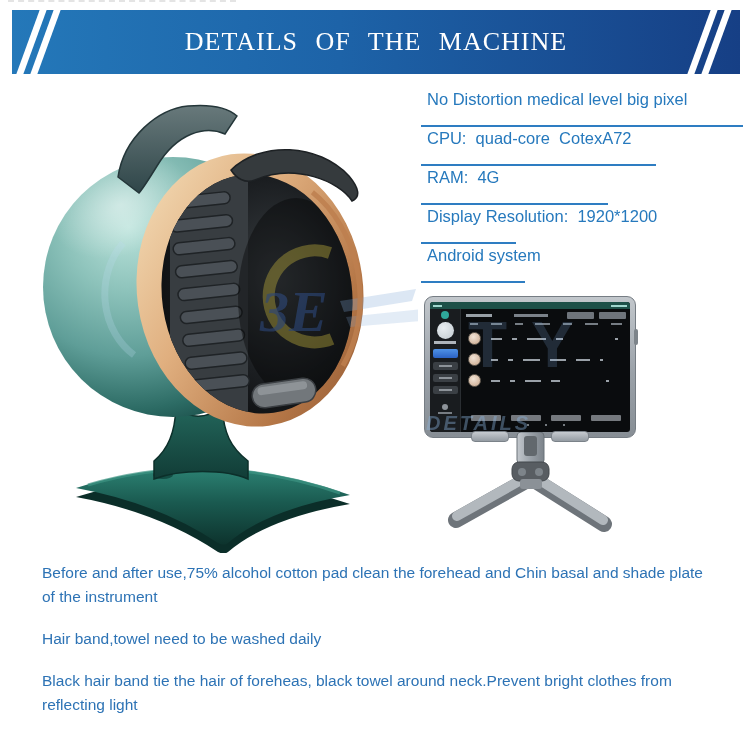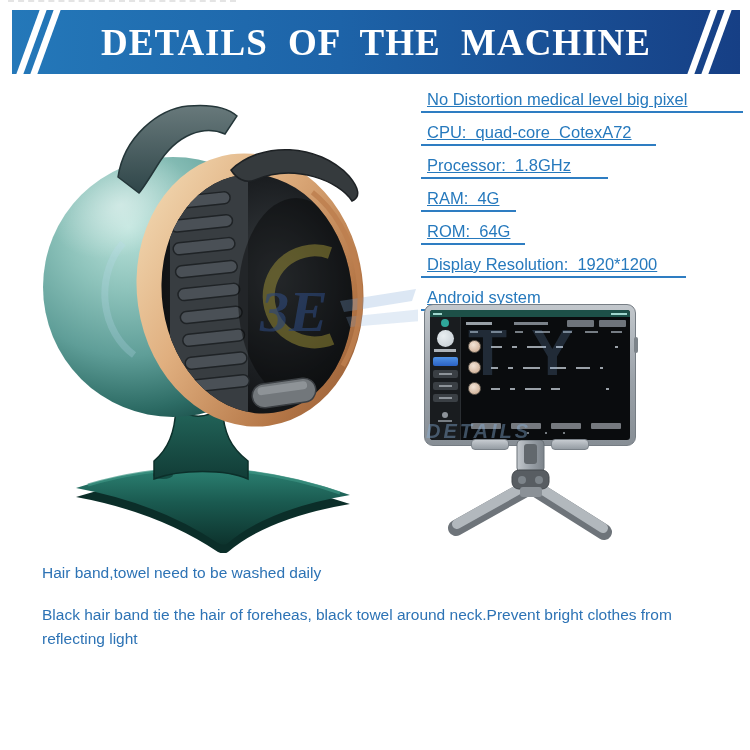--- a/index.html
+++ b/index.html
@@ -6,44 +6,44 @@
   .canvas{position:relative;width:750px;height:750px;background:#fff;overflow:hidden;
           font-family:"Liberation Sans",sans-serif;}
 
   
   .top-hairline{position:absolute;left:8px;top:0;width:228px;height:0;border-top:2px dashed #e4e4e4;}
 
   
   .banner{position:absolute;left:12px;top:10px;width:728px;height:64px;overflow:hidden;
           background:linear-gradient(90deg,#2478b9 0%,#1d63a8 45%,#163f85 100%);
           display:flex;align-items:center;justify-content:center;}
-  .banner-title{color:#ffffff;font-family:"Liberation Serif",serif;font-weight:bold;
-          font-size:37px;letter-spacing:1px;word-spacing:10px;}
+  .banner-title{color:#ffffff;font-family:"Liberation Serif",serif;font-weight:normal;
+          font-size:26px;letter-spacing:1px;word-spacing:10px;}
   .slash{position:absolute;top:-6px;bottom:-6px;width:7px;background:#ffffff;transform:skewX(-20deg);}
   .slash.l1{left:16px;} .slash.l2{left:30px;}
   .slash.r1{right:34px;} .slash.r2{right:20px;}
 
   
   .specs{position:absolute;left:421px;top:90px;}
   .spec{color:#2679bd;font-size:16.5px;line-height:19px;white-space:pre;
-        padding:0 0 2px 6px;margin-bottom:10px;border-bottom:2px solid #2e7dc2;text-decoration:underline;}
+        padding:0 0 16px 6px;margin-bottom:2px;border-bottom:2px solid #2e7dc2;}
   .spec:nth-child(1){width:316px;}
   .spec:nth-child(2){width:229px;}
   .spec:nth-child(3){width:181px;}
   .spec:nth-child(4){width:89px;}
   .spec:nth-child(5){width:98px;}
   .spec:nth-child(6){width:259px;}
   .spec:nth-child(7){width:206px;}
   .spec:nth-child(8){width:132px;}
 
   
   .machine-svg{position:absolute;left:28px;top:93px;}
 
   
-  .monitor{position:absolute;left:424px;top:304px;width:240px;height:260px;}
+  .monitor{position:absolute;left:424px;top:296px;width:240px;height:260px;}
   .tablet{position:absolute;left:0;top:0;width:212px;height:142px;
           background:linear-gradient(180deg,#c2c7cc 0%,#9aa1a8 55%,#878e95 100%);
           border:1px solid #767d84;border-radius:9px;padding:5px;box-sizing:border-box;}
   .screen{position:relative;width:100%;height:100%;background:#0a0c0e;border-radius:3px;
           overflow:hidden;display:flex;flex-direction:column;}
   .scr-top{height:7px;background:#1d5048;display:flex;align-items:center;
            justify-content:space-between;padding:0 3px;flex:none;}
   .scr-top .tbar{width:9px;height:2px;background:#9fd6cd;}
   .scr-top .tbar.r{width:16px;}
   .scr-body{flex:1;display:flex;min-height:0;}
@@ -100,23 +100,21 @@
     <div class="slash l1"></div>
     <div class="slash l2"></div>
     <div class="slash r1"></div>
     <div class="slash r2"></div>
     <div class="banner-title">DETAILS OF THE MACHINE</div>
   </div>
 
   <div class="specs">
     <div class="spec">No Distortion medical level big pixel</div>
     <div class="spec">CPU:  quad-core  CotexA72</div>
-    <div class="spec">Processor:  1.8GHz</div>
     <div class="spec">RAM:  4G</div>
-    <div class="spec">ROM:  64G</div>
     <div class="spec">Display Resolution:  1920*1200</div>
     <div class="spec">Android system</div>
   </div>
 
   <svg class="machine-svg" width="390" height="460" viewBox="0 0 390 460">
     <defs>
       <radialGradient id="sph" cx="33%" cy="27%" r="90%">
         <stop offset="0" stop-color="#b9e2da"></stop>
         <stop offset="0.28" stop-color="#8cc2ba"></stop>
         <stop offset="0.55" stop-color="#5f9e98"></stop>
@@ -318,17 +316,18 @@
       <rect x="100" y="4" width="13" height="20" rx="3" fill="#62686d"></rect>
 
       <rect x="88" y="30" width="37" height="19" rx="7" fill="#585d62" stroke="#43484d" stroke-width="1"></rect>
       <circle cx="98" cy="40" r="4" fill="#7d848a"></circle>
       <circle cx="115" cy="40" r="4" fill="#7d848a"></circle>
       <rect x="96" y="47" width="22" height="10" rx="3" fill="#8b9197"></rect>
     </svg>
   </div>
 
   <div class="prep">
+    <p>Before and after use,75% alcohol cotton pad clean the forehead and Chin basal and shade plate of the instrument</p>
     <p>Hair band,towel need to be washed daily</p>
     <p>Black hair band tie the hair of foreheas, black towel around neck.Prevent bright clothes from reflecting light</p>
   </div>
 
 </div>
 
 </body></html>

